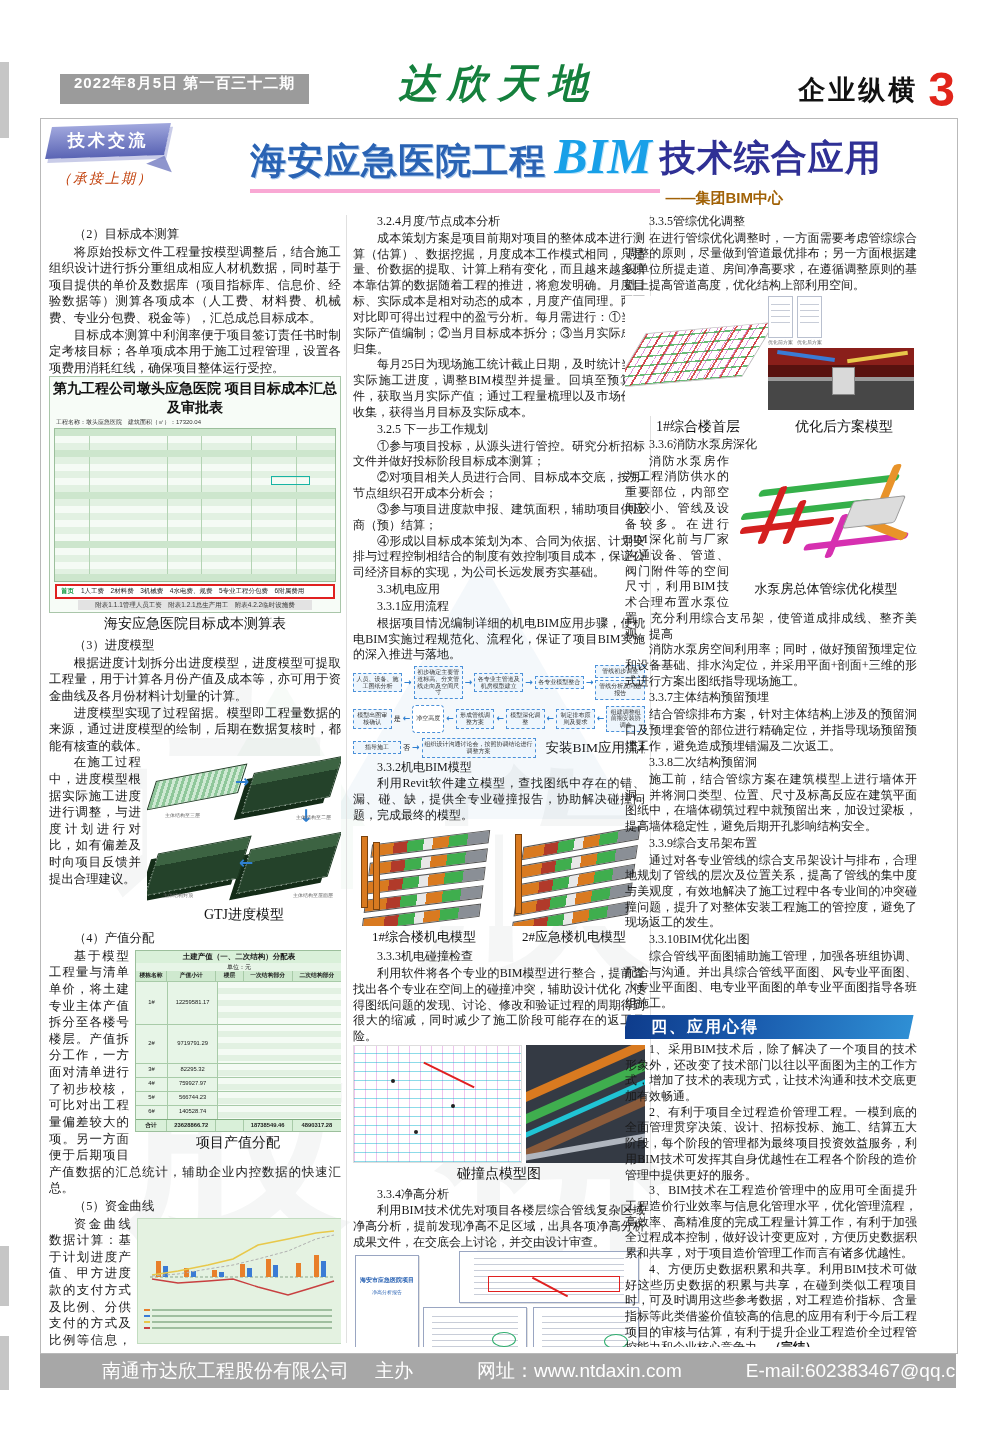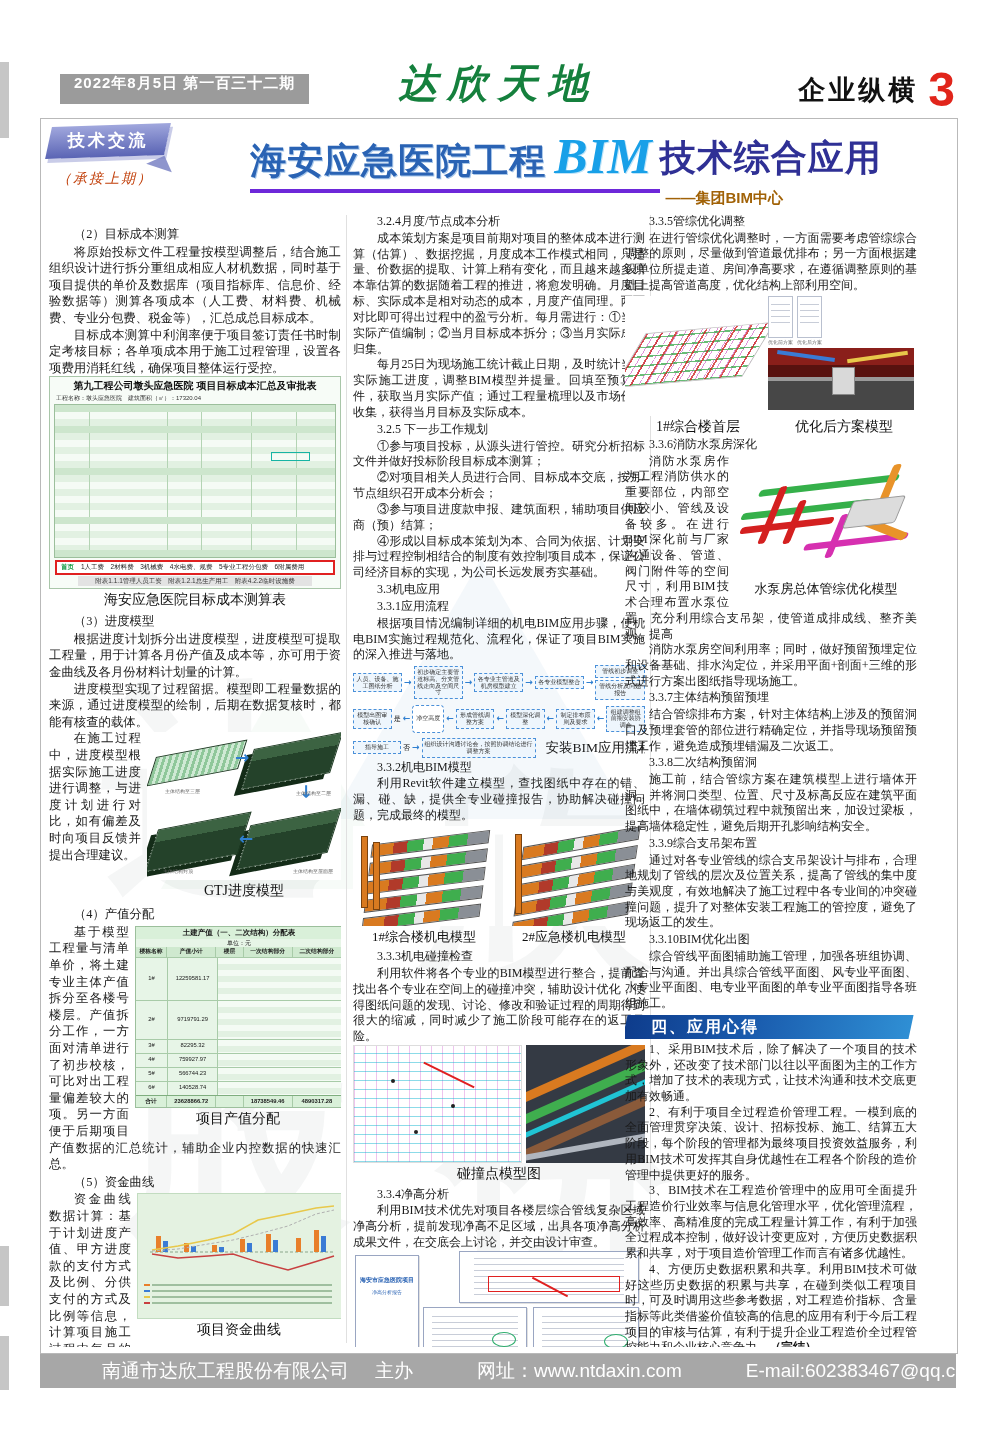--- a/index.html
+++ b/index.html
@@ -21,38 +21,38 @@
   .colrule{position:absolute;top:96px;bottom:10px;width:1px;background:#e0e0e0;}
   
   .ribbon{position:absolute;left:8px;top:6px;width:118px;height:32px;transform:skewX(-14deg) rotate(-2deg);
           background:linear-gradient(180deg,#a0a7dd,#5a64b4);box-shadow:3px 4px 0 rgba(100,110,190,.35);}
   .ribbon span{display:block;transform:skewX(14deg) rotate(2deg);color:#fff;text-align:center;
           font:bold 17px "Liberation Serif",serif;line-height:32px;letter-spacing:3px;}
   .ribbon-tail{position:absolute;left:108px;top:40px;width:0;height:0;border-left:20px solid transparent;
           border-top:18px solid #7a82c4;transform:rotate(-24deg);opacity:.85;}
   .note{position:absolute;left:16px;top:51px;font:italic 14px "Liberation Serif",serif;color:#c2410c;letter-spacing:2px;}
   .main-title{position:absolute;left:140px;top:8px;width:770px;text-align:center;white-space:nowrap;}
-  .t-under{display:inline-block;border-bottom:4px solid #6d28d9;padding-bottom:3px;}
+  .t-under{display:inline-block;border-bottom:4px solid #f9a8d4;padding-bottom:3px;}
   .t1{font:bold 36px "Liberation Sans",sans-serif;color:#2a63b4;letter-spacing:1px;text-shadow:1px 1px 0 #a9c8ea;}
   .tbim{font:bold italic 50px "Liberation Serif",serif;color:#18a0e8;margin:0 8px;text-shadow:1px 1px 0 #bfe4f8;}
   .t2{font:bold 36px "Liberation Sans",sans-serif;color:#2f3095;letter-spacing:1px;vertical-align:3px;}
   .byline{position:absolute;right:174px;top:70px;font:bold 15px "Liberation Sans",sans-serif;color:#a16207;}
   
   .col{position:absolute;top:94px;bottom:6px;width:292px;overflow:hidden;text-align:justify;
        font-size:12.4px;line-height:1.34;}
   .col1{left:8px;margin-top:12px;} .col2{left:312px;} .col3{left:584px;font-size:12px;line-height:1.31;}
   .col p{margin:0;text-indent:2em;}
   .hd{text-indent:2em;margin:1px 0;clear:both;}
   .cap{text-align:center;text-indent:0 !important;font-size:14px;margin:2px 0 3px;color:#111;}
   .fig{position:relative;overflow:hidden;background:#fff;}
   .fl-r{float:right;margin:2px 0 2px 6px;}
   .clr{clear:both;}
   
   .fig-cost{border:1px solid #a9c6a9;background:#f7fcf7;font-family:"Liberation Sans",sans-serif;padding:2px;}
-  .fc-title{font-size:10px;font-weight:bold;text-align:center;color:#111;}
+  .fc-title{font-size:14px;font-weight:bold;text-align:center;color:#111;}
   .fc-meta{font-size:6px;color:#333;padding:1px 4px;}
   .fc-grid{position:relative;height:152px;margin:1px 2px;border:1px solid #9cbf9c;
            background:repeating-linear-gradient(180deg,#e2f1e2 0 7px,#f5fbf5 7px 14px);}
   .fc-v{position:absolute;top:0;bottom:0;width:1px;background:#b4d4b4;}
   .fc-h{position:absolute;left:0;right:0;height:7px;background:#cde6cd;}
   .fc-teal{position:absolute;right:9%;top:31%;width:13%;height:7px;border:1.5px solid #17b4a4;}
   .fc-tabs{display:flex;gap:7px;align-items:center;border:2px solid #e02020;background:#fff;
            margin:2px 3px 1px;padding:1px 4px;font-size:6.5px;color:#222;white-space:nowrap;overflow:hidden;}
   .fc-tab-a{color:#1a9e4a;font-weight:bold;}
   .fc-sub{font-size:6.5px;color:#333;text-align:center;background:#e3e3e3;margin:0 26px;padding:1px 0;}

